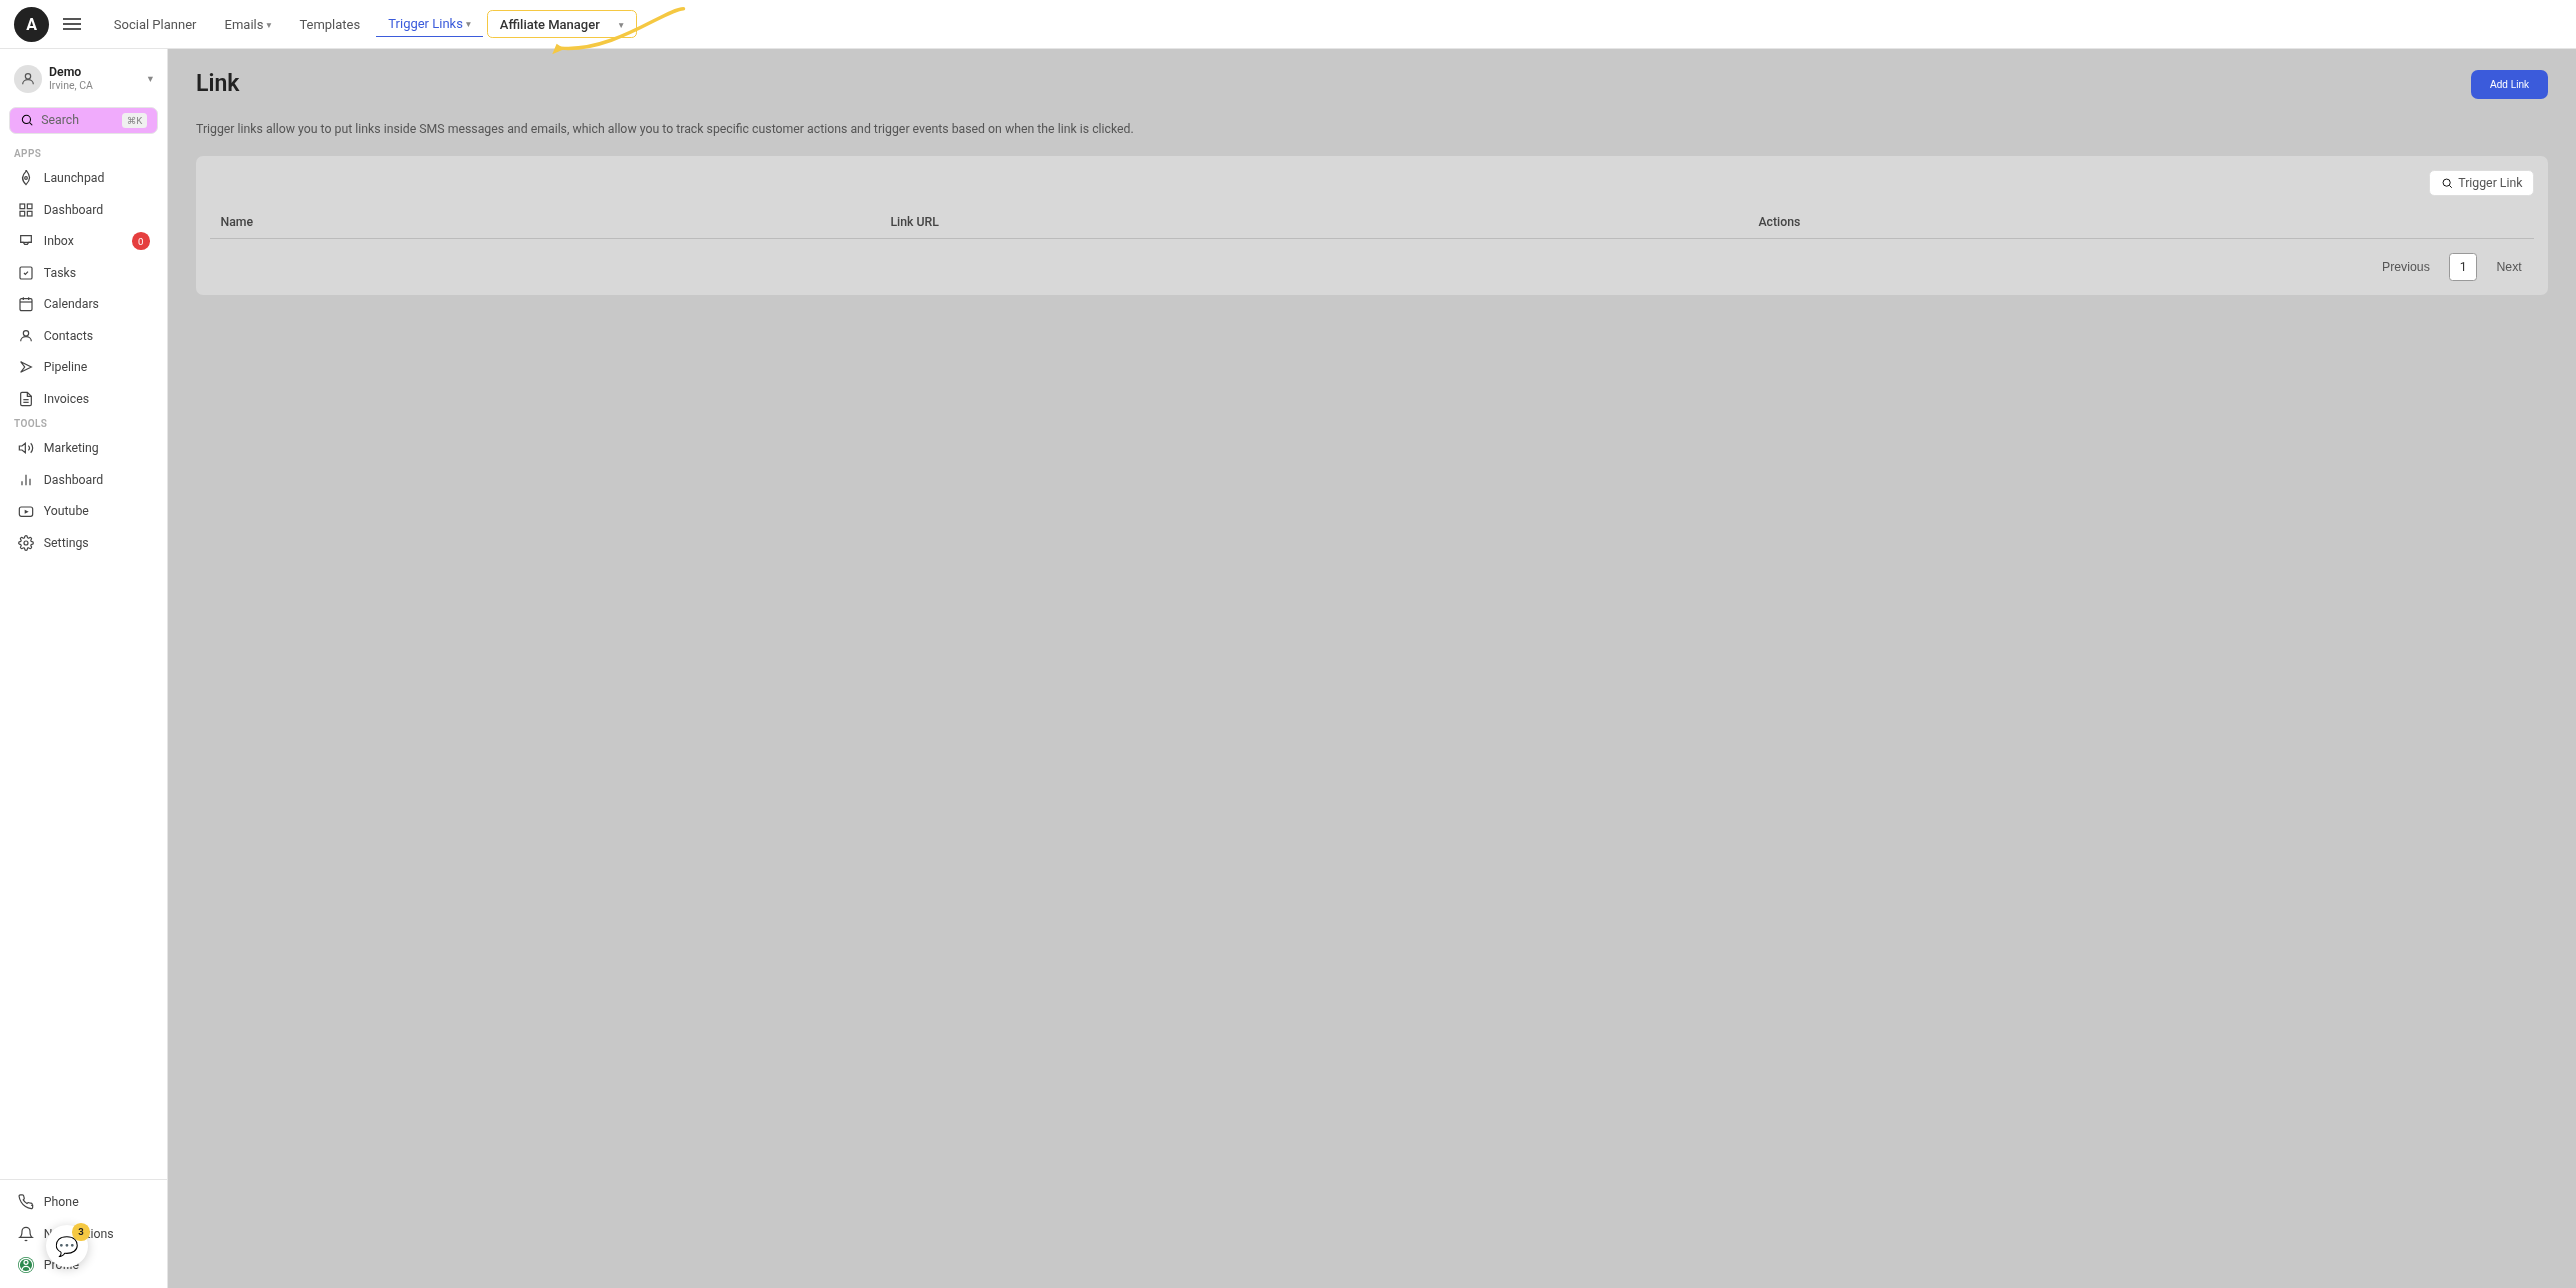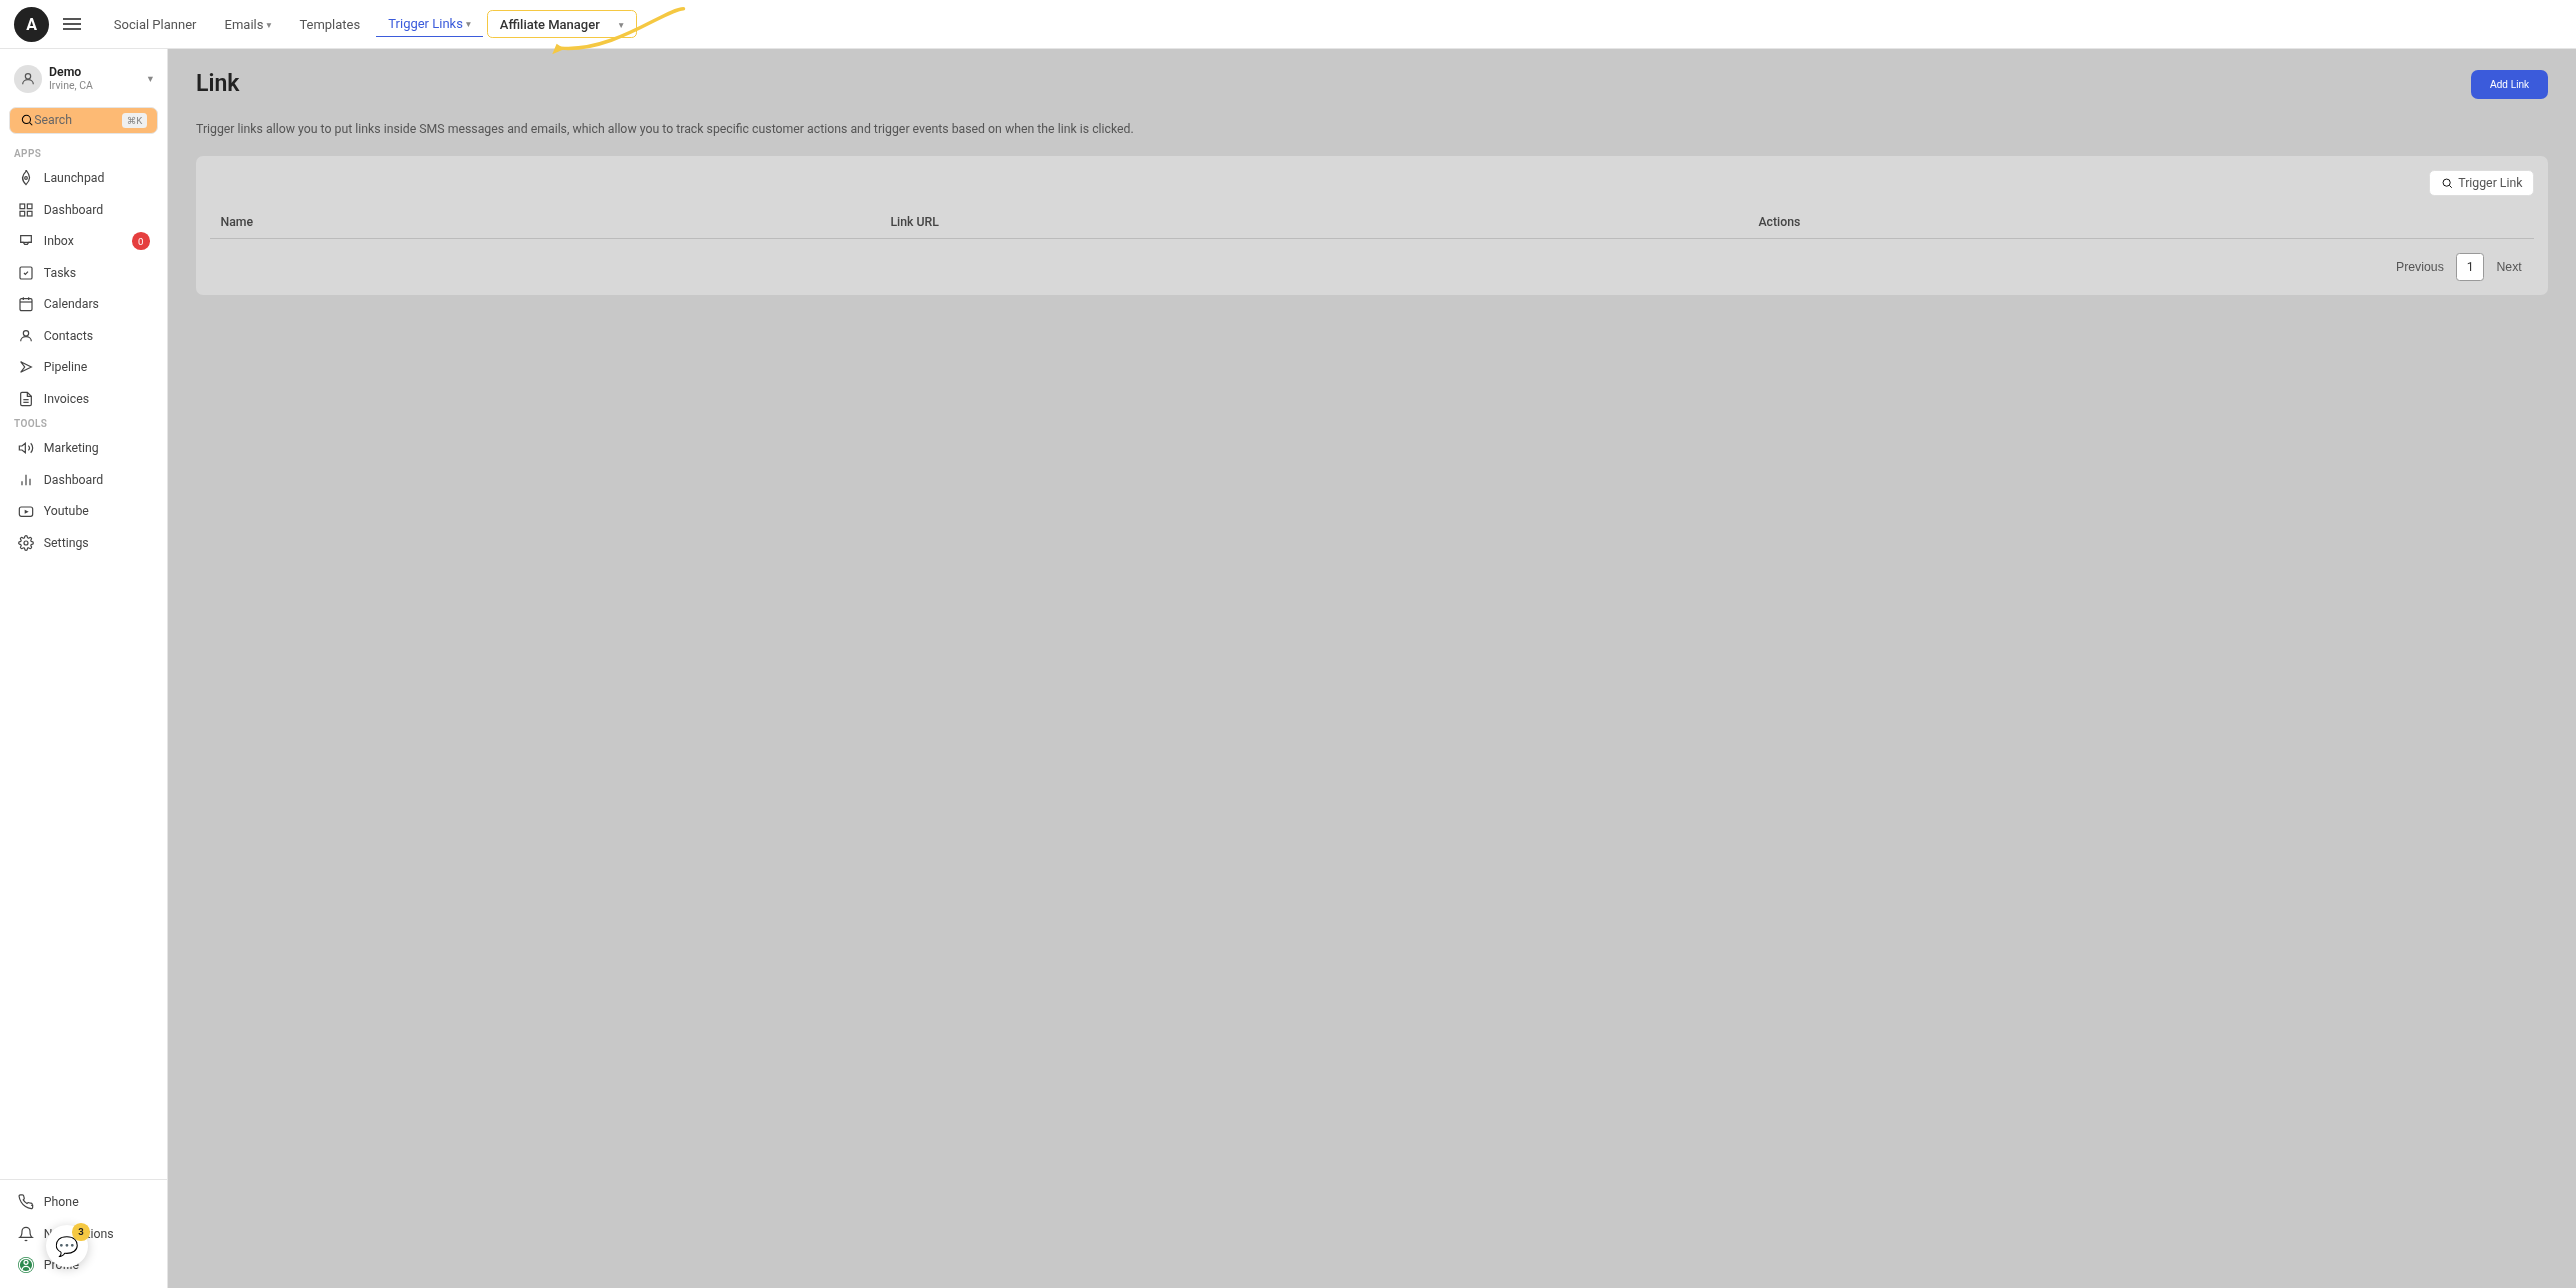--- a/index.html
+++ b/index.html
@@ -45,23 +45,23 @@
     .account-avatar {
       width: 28px; height: 28px; border-radius: 50%; background: #e0e0e0;
       display: flex; align-items: center; justify-content: center; font-size: 11.4px; color: #555;
     }
     .account-info { flex: 1; }
     .account-name { font-size: 12.3px; font-weight: 600; color: #222; }
     .account-location { font-size: 10.5px; color: #888; }
     .account-chevron { color: #888; font-size: 10.5px; }
 
     .search-bar {
-      display: flex; align-items: center; gap: 0; padding: 5.3px 10.5px;
+      display: flex; align-items: center; gap: 7px; padding: 5.3px 10.5px;
       border: 0.9px solid #e5e5e5; border-radius: 7px; margin: 0 8.8px 10.5px;
-      cursor: pointer; background: #fdba74;
+      cursor: pointer; background: #f0abfc;
     }
     .search-bar-text { font-size: 12.3px; color: #666; flex: 1; }
     .search-shortcut {
       background: #f0f0f0; border-radius: 3.5px; padding: 1.8px 4.4px;
       font-size: 9.6px; color: #888;
     }
 
     .sidebar-section-label {
       font-size: 10px; color: #aaa; font-weight: 600; padding: 3.5px 14px 3.5px;
       text-transform: uppercase; letter-spacing: 0.4px;
@@ -94,21 +94,21 @@
     .table-toolbar { display: flex; justify-content: flex-end; margin-bottom: 10.5px; }
     .trigger-link-search {
       display: flex; align-items: center; gap: 5.3px; background: #ffffff;
       border: 0.9px solid #ddd; border-radius: 5.3px; padding: 5.3px 10.5px; cursor: pointer;
     }
     .trigger-link-search-text { font-size: 12.3px; color: #555; }
 
     table { width: 100%; border-collapse: collapse; background: #d8d8d8; }
     th { text-align: left; padding: 8.8px 10.5px; font-size: 12.3px; color: #444; font-weight: 500; border-bottom: 0.9px solid #bbb; }
 
-    .table-footer { display: flex; justify-content: flex-end; align-items: center; margin-top: 14px; }
+    .table-footer { display: flex; justify-content: flex-end; align-items: center; gap: 7px; margin-top: 14px; }
     .pagination-btn {
       padding: 5.3px 12.3px; background: transparent; border: none;
       font-size: 12.3px; color: #555; cursor: pointer; border-radius: 3.5px;
     }
     .page-number {
       width: 28px; height: 28px; border: 0.9px solid #999; border-radius: 3.5px;
       display: flex; align-items: center; justify-content: center;
       font-size: 12.3px; color: #333; background: #fff;
     }
 

